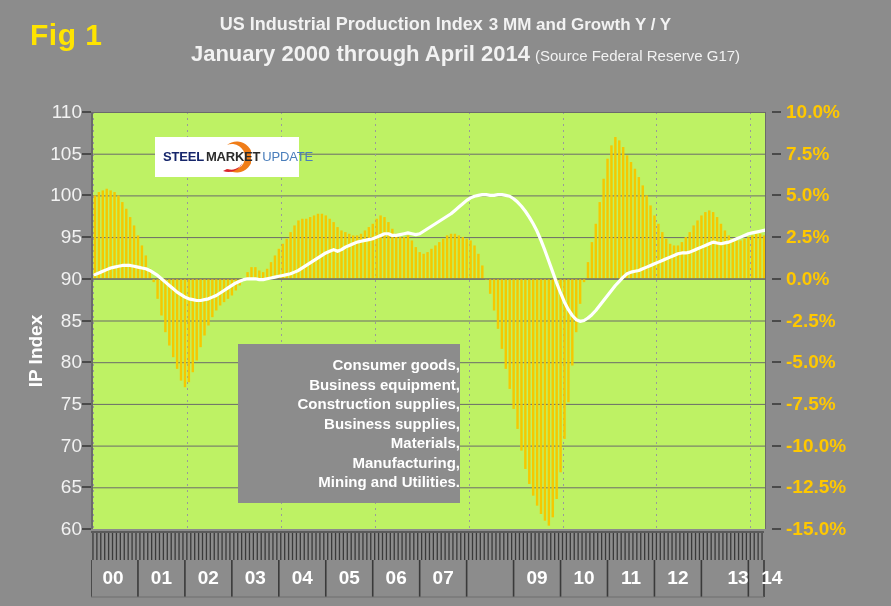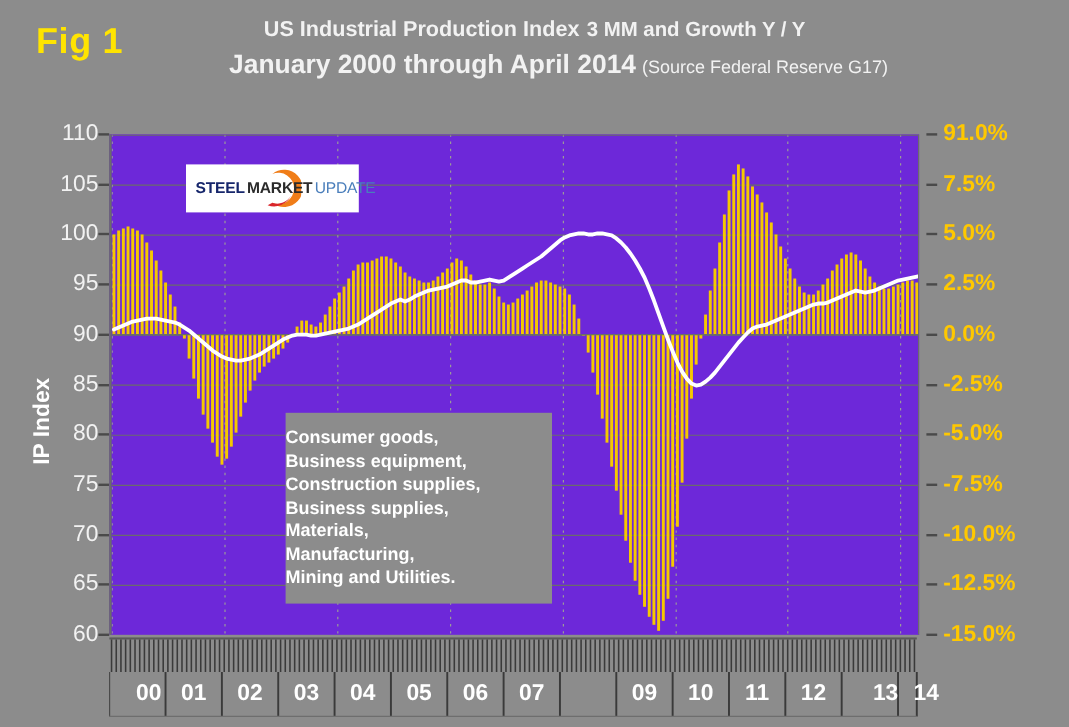--- a/index.html
+++ b/index.html
@@ -54,21 +54,21 @@
   }
   #ytick-left-col{position:absolute;left:20px;top:0;width:62px;height:606px;}
   #ytick-right-col{position:absolute;left:772px;top:0;width:100px;height:606px;}
 
   .tickmark{position:absolute;background:#4a4a4a;height:2px;width:9px;}
 
   
   #plot{
     position:absolute;left:91px;top:112px;
     width:673px;height:417px;
-    background:#6d28d9;
+    background:#bef264;
     border-left:2px solid #6b6b6b;
     overflow:hidden;
   }
   #plot-svg{position:absolute;left:0;top:0;}
 
   
   #logo{
     position:absolute;left:62px;top:25px;
     width:144px;height:40px;background:#ffffff;
     display:flex;align-items:center;justify-content:center;
@@ -82,21 +82,21 @@
   .lg-market{color:#2b2b2b;margin-left:2px;}
   .lg-update{color:#4a7ebb;font-weight:normal;margin-left:2px;}
   #logo-swoosh{position:absolute;left:60px;top:1px;}
 
   
   #annot{
     position:absolute;left:145px;top:232px;
     width:222px;height:155px;
     background:#8c8c8c;
     display:flex;flex-direction:column;
-    align-items:flex-start;justify-content:center;
+    align-items:flex-end;justify-content:center;
     padding:2px 0;
   }
   #annot div{
     font-size:15px;font-weight:bold;color:#ffffff;
     line-height:19.5px;white-space:nowrap;
   }
 
   
   #xband{position:absolute;left:91px;top:531px;width:675px;height:72px;}
   #xband-svg{position:absolute;left:0;top:0;}
@@ -141,21 +141,21 @@
       <div class="ytick-left" style="top: 403.9px;">75</div>
       <div class="tickmark" style="top: 402.9px; left: 62px;"></div>
       <div class="ytick-left" style="top: 445.6px;">70</div>
       <div class="tickmark" style="top: 444.6px; left: 62px;"></div>
       <div class="ytick-left" style="top: 487.3px;">65</div>
       <div class="tickmark" style="top: 486.3px; left: 62px;"></div>
       <div class="ytick-left" style="top: 529px;">60</div>
       <div class="tickmark" style="top: 528px; left: 62px;"></div>
     </div>
   <div id="ytick-right-col">
-      <div class="ytick-right" style="top: 112px; left: 14px;">91.0%</div>
+      <div class="ytick-right" style="top: 112px; left: 14px;">10.0%</div>
       <div class="tickmark" style="top: 111px; left: 0px;"></div>
       <div class="ytick-right" style="top: 153.7px; left: 14px;">7.5%</div>
       <div class="tickmark" style="top: 152.7px; left: 0px;"></div>
       <div class="ytick-right" style="top: 195.4px; left: 14px;">5.0%</div>
       <div class="tickmark" style="top: 194.4px; left: 0px;"></div>
       <div class="ytick-right" style="top: 237.1px; left: 14px;">2.5%</div>
       <div class="tickmark" style="top: 236.1px; left: 0px;"></div>
       <div class="ytick-right" style="top: 278.8px; left: 14px;">0.0%</div>
       <div class="tickmark" style="top: 277.8px; left: 0px;"></div>
       <div class="ytick-right" style="top: 320.5px; left: 14px;">-2.5%</div>
@@ -618,21 +618,21 @@
         <line x1="375.62790697674416" y1="29" x2="375.62790697674416" y2="66" stroke="#3a3a3a" stroke-width="1.6"></line>
         <line x1="422.5813953488372" y1="29" x2="422.5813953488372" y2="66" stroke="#3a3a3a" stroke-width="1.6"></line>
         <line x1="469.5348837209302" y1="29" x2="469.5348837209302" y2="66" stroke="#3a3a3a" stroke-width="1.6"></line>
         <line x1="516.4883720930233" y1="29" x2="516.4883720930233" y2="66" stroke="#3a3a3a" stroke-width="1.6"></line>
         <line x1="563.4418604651163" y1="29" x2="563.4418604651163" y2="66" stroke="#3a3a3a" stroke-width="1.6"></line>
         <line x1="610.3953488372093" y1="29" x2="610.3953488372093" y2="66" stroke="#3a3a3a" stroke-width="1.6"></line>
         <line x1="657.3488372093022" y1="29" x2="657.3488372093022" y2="66" stroke="#3a3a3a" stroke-width="1.6"></line>
         <line x1="673" y1="29" x2="673" y2="66" stroke="#3a3a3a" stroke-width="1.6"></line>
         <line x1="0" y1="66" x2="673" y2="66" stroke="#6e6e6e" stroke-width="1"></line>
       </svg>
-  <div class="xlabel" style="left: 11px;">00</div>
+  <div class="xlabel" style="left: 0;">00</div>
       <div class="xlabel" style="left: 48.4302px;">01</div>
       <div class="xlabel" style="left: 95.3837px;">02</div>
       <div class="xlabel" style="left: 142.337px;">03</div>
       <div class="xlabel" style="left: 189.291px;">04</div>
       <div class="xlabel" style="left: 236.244px;">05</div>
       <div class="xlabel" style="left: 283.198px;">06</div>
       <div class="xlabel" style="left: 330.151px;">07</div>
       <div class="xlabel" style="left: 377.105px; margin-top: 38px;">08</div>
       <div class="xlabel" style="left: 424.058px;">09</div>
       <div class="xlabel" style="left: 471.012px;">10</div>

